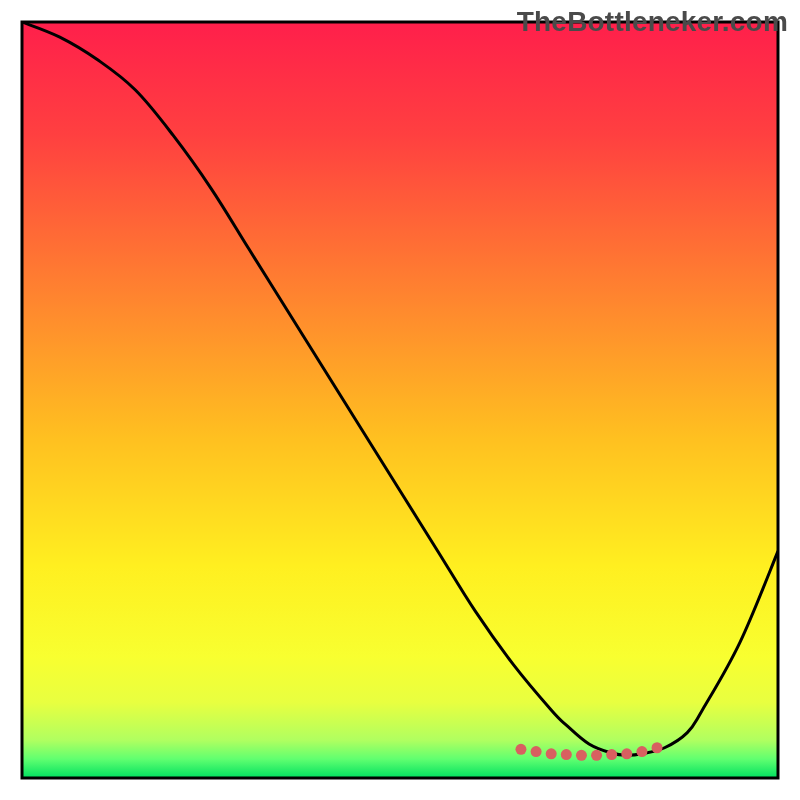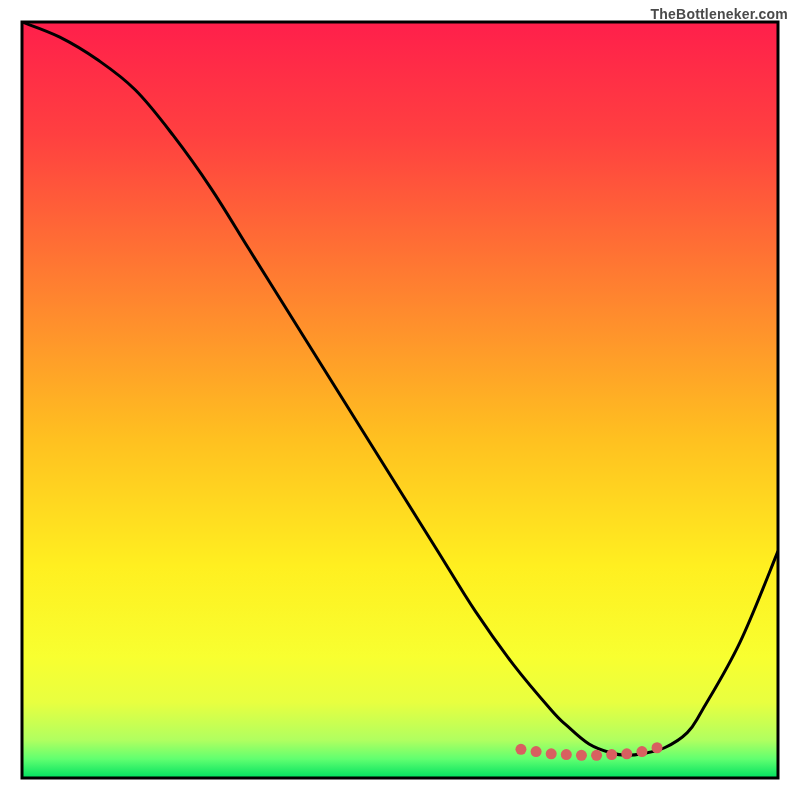--- a/index.html
+++ b/index.html
@@ -13,21 +13,21 @@
   }
   .chart-container {
     position: relative;
     width: 800px;
     height: 800px;
   }
   .watermark {
     position: absolute;
     top: 6px;
     right: 12px;
-    font-size: 14px;
+    font-size: 28px;
     font-weight: 600;
     color: #4a4a4a;
     letter-spacing: 0.2px;
     z-index: 10;
     pointer-events: none;
   }
   svg {
     display: block;
   }
 </style>

